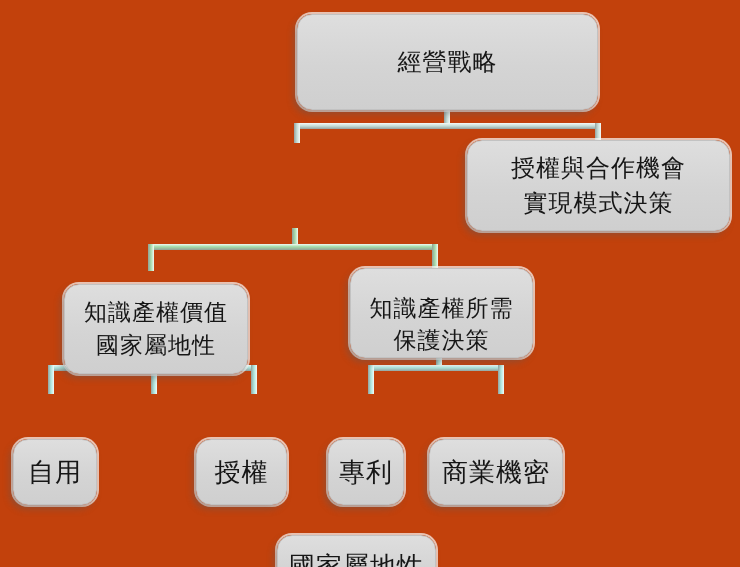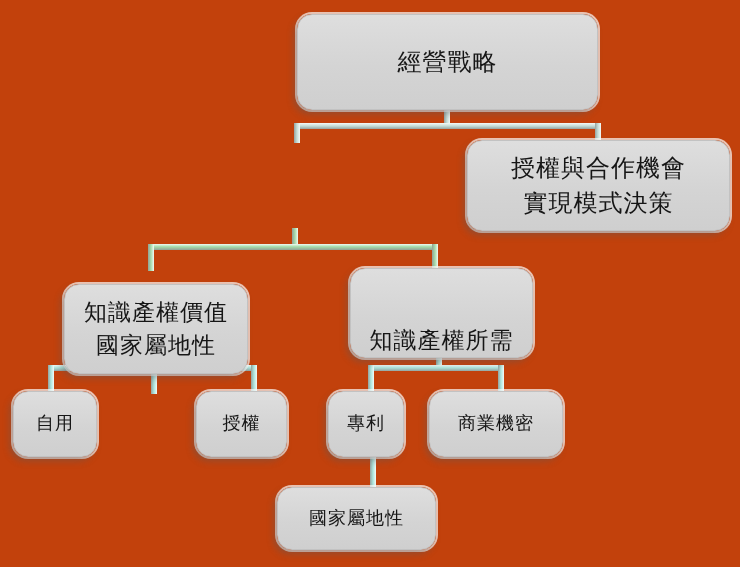--- a/index.html
+++ b/index.html
@@ -27,21 +27,21 @@
     flex-direction: column;
     align-items: center;
     justify-content: center;
     text-align: center;
     color: var(--text-color, #161616);
     line-height: 1.42;
     letter-spacing: 1px;
   }
   .f24 { font-size: 24px; }
   .f23 { font-size: 23px; }
-  .f22 { font-size: 18px; }
+  .f22 { font-size: 26px; margin-top: 48px; }
   .conn { position: absolute; }
   .v { width: 6px; }
   .h { height: 6px; }
   .ca.v { background: linear-gradient(90deg, #96a3a0, var(--conn-a, #c5ddd6) 50%, #f4f9f7); }
   .ca.h { background: linear-gradient(180deg, #f4f9f7, var(--conn-a, #c5ddd6) 50%, #96a3a0); }
   .cb.v { background: linear-gradient(90deg, #93a096, var(--conn-b, #a5dcaa) 50%, #f2f9f3); }
   .cb.h { background: linear-gradient(180deg, #f2f9f3, var(--conn-b, #a5dcaa) 45%, #93a096); }
   .cc.v { background: linear-gradient(90deg, #95a3a0, var(--conn-c, #ace6dd) 50%, #f2faf8); }
   .cc.h { background: linear-gradient(180deg, #f2faf8, var(--conn-c, #ace6dd) 45%, #95a3a0); }
 </style>
@@ -83,20 +83,21 @@
     <div>實現模式決策</div>
   </div>
 
   <div class="node f23" style="left:64px;top:284px;width:184px;height:90px;">
     <div>知識產權價值</div>
     <div>國家屬地性</div>
   </div>
 
   <div class="node f23" style="left:350px;top:268px;width:183px;height:90px;justify-content:flex-end;">
     <div>知識產權所需</div>
+    <div>保護決策</div>
   </div>
 
   <div class="node f22" style="left:13px;top:391px;width:84px;height:66px;">
     <div>自用</div>
   </div>
 
 
   <div class="node f22" style="left:196px;top:391px;width:91px;height:66px;">
     <div>授權</div>
   </div>

